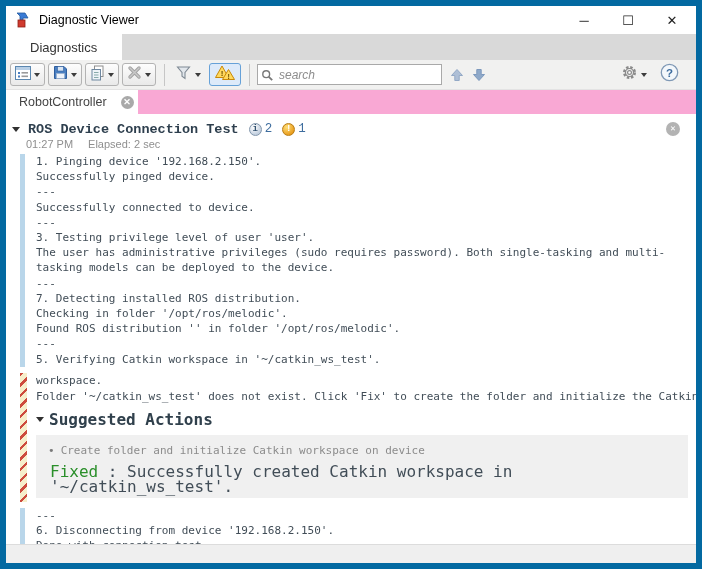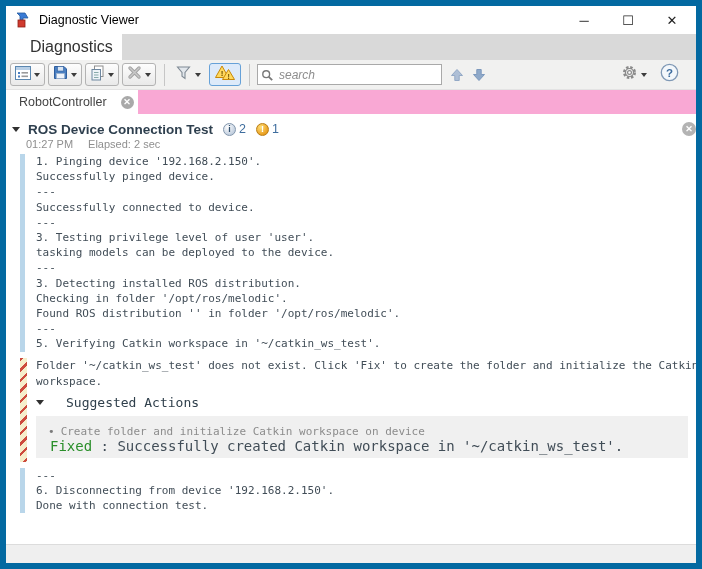--- a/index.html
+++ b/index.html
@@ -11,21 +11,21 @@
   
   .titlebar { height:28px; background:#ffffff; display:flex; align-items:center; }
   .app-icon { margin:0 6px 0 9px; width:18px; height:16px; position:relative; flex:0 0 auto; }
   .titlebar-title { font-size:12.5px; color:#000; }
   .titlebar-spacer { flex:1; }
   .win-btn { width:44px; height:28px; display:flex; align-items:center; justify-content:center; font-size:13px; color:#222; cursor:default; }
   .win-btn.close { margin-right:2px; }
 
   
   .tabstrip { height:26px; background:#d9d9d9; display:flex; }
-  .main-tab { background:#fff; width:116px; display:flex; align-items:center; padding-left:24px; font-size:16px; color:#333; }
+  .main-tab { background:#fff; width:116px; display:flex; align-items:center; padding-left:24px; font-size:13px; color:#333; }
 
   
   .toolbar { height:30px; background:#f1f1f0; display:flex; align-items:center; padding:0 4px; border-bottom:1px solid #e3e3e3; }
   .tb-btn { height:23px; display:flex; align-items:center; gap:3px; padding:0 4px; border:1px solid #b3b3b3; border-radius:3px;
             background:linear-gradient(#fdfdfd,#e9e9e9); margin-right:3px; }
   .tb-btn.flat { border-color:transparent; background:transparent; }
   .tb-btn.active { border-color:#66a1d8; background:#ddeafa; }
   .dd { width:0; height:0; border-left:3.5px solid transparent; border-right:3.5px solid transparent; border-top:4px solid #3c3c3c; }
   .tb-sep { width:1px; height:22px; background:#c6c6c6; margin:0 5px; }
   .search-wrap { position:relative; margin-left:2px; }
@@ -36,21 +36,21 @@
   .tb-right { margin-left:auto; display:flex; align-items:center; }
 
   
   .doctabs { height:24px; background:#f9a8d4; display:flex; }
   .doc-tab { background:#fff; width:132px; display:flex; align-items:center; padding-left:13px; font-size:12.5px; color:#444; }
   .tab-close { margin-left:14px; width:13px; height:13px; border-radius:50%; background:#a9a9a9; color:#fff; font-size:9px;
                display:flex; align-items:center; justify-content:center; font-weight:bold; line-height:1; }
 
   
   .content { height:430px; background:#fff; position:relative; overflow:hidden; }
-  .report-header { display:flex; align-items:center; padding:6px 0 0 6px; height:24px; }
+  .report-header { display:flex; align-items:center; padding:6px 16px 0 6px; height:24px;font-family:Liberation Mono, monospace; }
   .tri-down { width:0; height:0; border-left:4.5px solid transparent; border-right:4.5px solid transparent; border-top:5.5px solid #303030; margin-right:8px; }
   .report-title { font-size:13.5px; font-weight:bold; color:#2e3f4e; }
   .badge { width:13px; height:13px; border-radius:50%; display:inline-flex; align-items:center; justify-content:center;
            font-size:9px; font-weight:bold; line-height:1; margin:0 3px 0 10px; }
   .badge.info { background:radial-gradient(circle at 35% 30%, #ffffff, #c2cfdf 70%); border:1px solid #8296ac; color:#31506e; }
   .badge.warn { background:radial-gradient(circle at 35% 30%, #ffe07a, #e89a1a 75%); border:1px solid #b97d14; color:#fff; }
   .badge-count { font-size:12.5px; color:#3e6d9e; }
   .hdr-close { margin-left:auto; width:14px; height:14px; border-radius:50%; background:#b3b3b3; color:#fff; font-size:9px; font-weight:bold;
                display:flex; align-items:center; justify-content:center; line-height:1; }
   .report-sub { padding-left:20px; height:14px; font-size:11px; color:#8f8f8f; display:flex; gap:15px; }
@@ -58,25 +58,25 @@
   .mono { font-family:"DejaVu Sans Mono", monospace; font-size:11px; color:#414d57; }
   .log-block { margin:2px 0 0 14px; border-left:5px solid #b9d6ea; padding-left:11px; }
   .log-line { line-height:15.2px; white-space:pre; }
 
   .warn-block { margin:6px 0 0 14px; display:flex; }
   .hazard-bar { flex:0 0 7px; background:repeating-linear-gradient(135deg, #cd4a3d 0px, #cd4a3d 2.5px, #f6eecb 2.5px, #f6eecb 7.5px); }
   .warn-body { padding-left:9px; flex:1; padding-bottom:4px; }
   .warn-line { line-height:16px; white-space:pre; }
   .sa-header { display:flex; align-items:center; margin-top:5px; }
   .sa-tri { width:0; height:0; border-left:4px solid transparent; border-right:4px solid transparent; border-top:5px solid #303030; margin-right:5px; }
-  .sa-label { font-family:"DejaVu Sans Mono", monospace; font-size:13px; font-weight:normal; color:#30404c;margin-left:17px; }
+  .sa-label { font-family:"DejaVu Sans Mono", monospace; font-size:16px; font-weight:bold; color:#30404c; }
   .sa-box { margin-top:6px; margin-right:10px; background:#f0f0f0; padding:8px 10px 4px 12px; }
   .sa-bullet-line { font-family:"DejaVu Sans Mono", monospace; font-size:11px; color:#8c8c8c; line-height:15px; }
   .sa-bullet-dot { color:#7a7a7a; margin-right:6px; }
-  .sa-fixed-line { font-family:"DejaVu Sans Mono", monospace; font-size:14px; color:#414d57; line-height:15px; padding-left:2px; }
+  .sa-fixed-line { font-family:"DejaVu Sans Mono", monospace; font-size:16px; color:#414d57; line-height:15px; margin-top:6px; padding-left:2px; }
   .fixed-green { color:#2a8f2a; }
 
   
   .footer { height:29px; background:#efefef; border-top:1px solid #dcdcdc; }
 </style>
 </head>
 <body>
 
 <div class="window">
 
@@ -227,34 +227,35 @@
       <span>Elapsed: 2 sec</span>
     </div>
 
     <div class="log-block mono">
       <div class="log-line">1. Pinging device '192.168.2.150'.</div>
       <div class="log-line">Successfully pinged device.</div>
       <div class="log-line">---</div>
       <div class="log-line">Successfully connected to device.</div>
       <div class="log-line">---</div>
       <div class="log-line">3. Testing privilege level of user 'user'.</div>
+      <div class="log-line">The user has administrative privileges (sudo requires password). Both single-tasking and multi-</div>
       <div class="log-line">tasking models can be deployed to the device.</div>
       <div class="log-line">---</div>
-      <div class="log-line">3. Detecting installed ROS distribution.</div>
+      <div class="log-line">7. Detecting installed ROS distribution.</div>
       <div class="log-line">Checking in folder '/opt/ros/melodic'.</div>
       <div class="log-line">Found ROS distribution '' in folder '/opt/ros/melodic'.</div>
       <div class="log-line">---</div>
       <div class="log-line">5. Verifying Catkin workspace in '~/catkin_ws_test'.</div>
     </div>
 
     <div class="warn-block">
       <div class="hazard-bar"></div>
       <div class="warn-body">
+        <div class="warn-line mono">workspace.</div>
         <div class="warn-line mono">Folder '~/catkin_ws_test' does not exist. Click 'Fix' to create the folder and initialize the Catkin</div>
-        <div class="warn-line mono">workspace.</div>
         <div class="sa-header">
           <span class="sa-tri"></span>
           <span class="sa-label">Suggested Actions</span>
         </div>
         <div class="sa-box">
           <div class="sa-bullet-line"><span class="sa-bullet-dot">•</span><span>Create folder and initialize Catkin workspace on device</span></div>
           <div class="sa-fixed-line"><span class="fixed-green">Fixed</span><span> : Successfully created Catkin workspace in '~/catkin_ws_test'.</span></div>
         </div>
       </div>
     </div>

